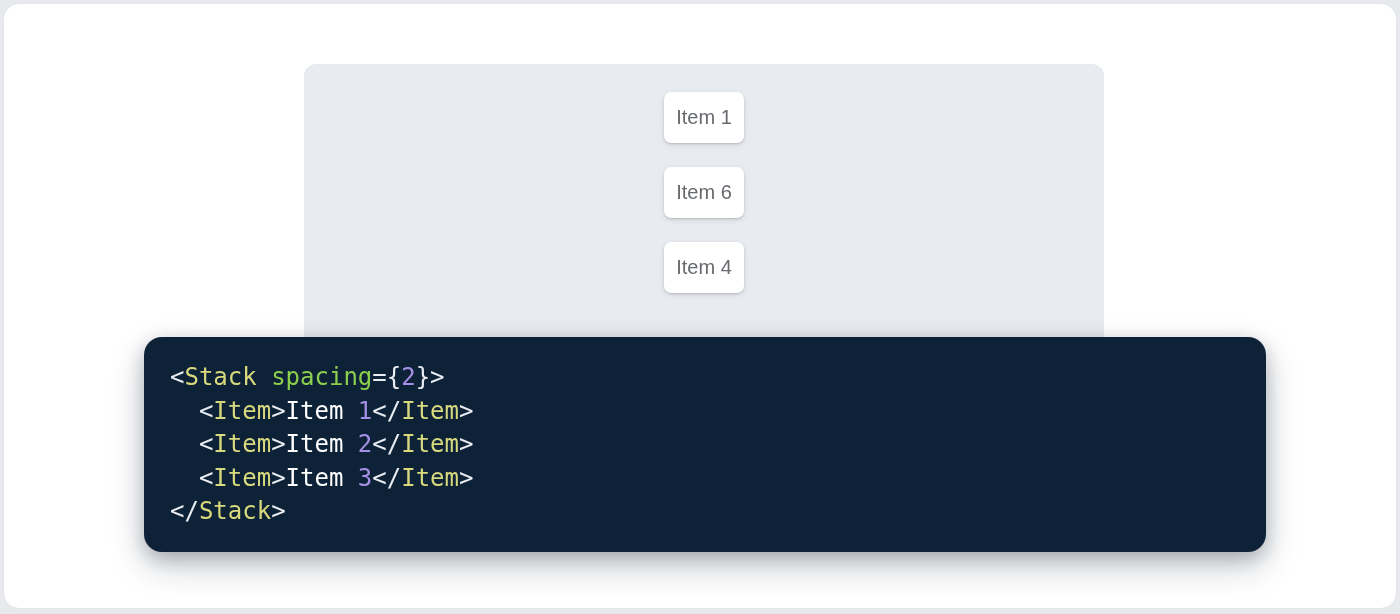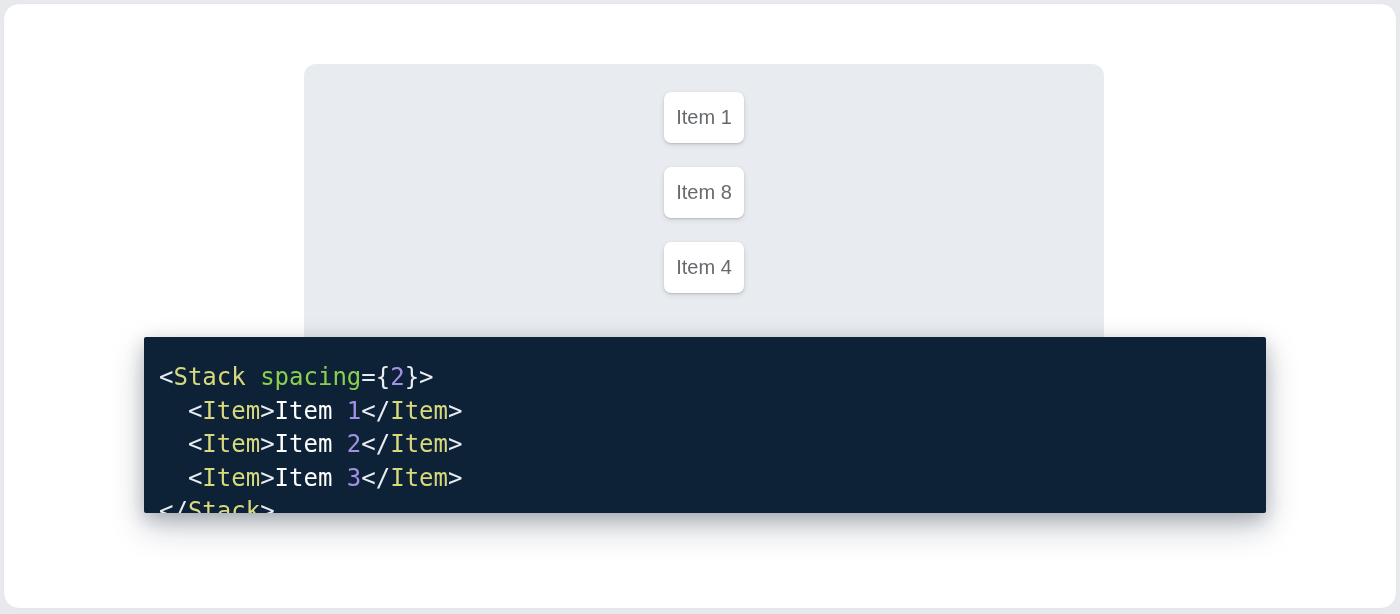--- a/index.html
+++ b/index.html
@@ -37,25 +37,25 @@
     display: flex;
     align-items: center;
     justify-content: center;
     font-size: 20px;
     color: var(--item-text, #66696d);
     white-space: nowrap;
   }
   .code-block {
     position: absolute;
     left: 140px; top: 333px;
-    width: 1122px; height: 176px;
+    width: 1122px; height: 215px;
     background: var(--code-bg, #0d2137);
-    border-radius: 2px;
+    border-radius: 18px;
     box-shadow: 0 6px 18px rgba(8,25,45,0.22), 0 14px 34px rgba(8,25,45,0.22);
-    padding: 24px 24px 0 15px;
+    padding: 24px 24px 0 26px;
     overflow: hidden;
   }
   .code-pre {
     font-family: "DejaVu Sans Mono", monospace;
     font-size: 24px;
     line-height: 33.6px;
     color: var(--tok-text, #ffffff);
   }
   .code-line { white-space: pre; }
   .tok-tag  { color: var(--tok-tag,  #d8d87d); }
@@ -64,21 +64,21 @@
   .tok-punc { color: var(--tok-punc, #e9edf2); }
   .tok-text { color: var(--tok-text, #ffffff); }
 </style>
 </head>
 <body>
 
 <div class="page">
 
   <div class="demo-panel" id="stack-demo">
       <div class="demo-item">Item 1</div>
-      <div class="demo-item">Item 8</div>
+      <div class="demo-item">Item 6</div>
       <div class="demo-item">Item 4</div>
     </div>
 
   <div class="code-block">
     <pre class="code-pre" id="code-pre"><div class="code-line"><span class="tok-punc">&lt;</span><span class="tok-tag">Stack</span><span class="tok-text"> </span><span class="tok-attr">spacing</span><span class="tok-punc">={</span><span class="tok-num">2</span><span class="tok-punc">}&gt;</span></div><div class="code-line"><span class="tok-text">  </span><span class="tok-punc">&lt;</span><span class="tok-tag">Item</span><span class="tok-punc">&gt;</span><span class="tok-text">Item </span><span class="tok-num">1</span><span class="tok-punc">&lt;/</span><span class="tok-tag">Item</span><span class="tok-punc">&gt;</span></div><div class="code-line"><span class="tok-text">  </span><span class="tok-punc">&lt;</span><span class="tok-tag">Item</span><span class="tok-punc">&gt;</span><span class="tok-text">Item </span><span class="tok-num">2</span><span class="tok-punc">&lt;/</span><span class="tok-tag">Item</span><span class="tok-punc">&gt;</span></div><div class="code-line"><span class="tok-text">  </span><span class="tok-punc">&lt;</span><span class="tok-tag">Item</span><span class="tok-punc">&gt;</span><span class="tok-text">Item </span><span class="tok-num">3</span><span class="tok-punc">&lt;/</span><span class="tok-tag">Item</span><span class="tok-punc">&gt;</span></div><div class="code-line"><span class="tok-punc">&lt;/</span><span class="tok-tag">Stack</span><span class="tok-punc">&gt;</span></div></pre>
   </div>
 
 </div>
 
 </body></html>

